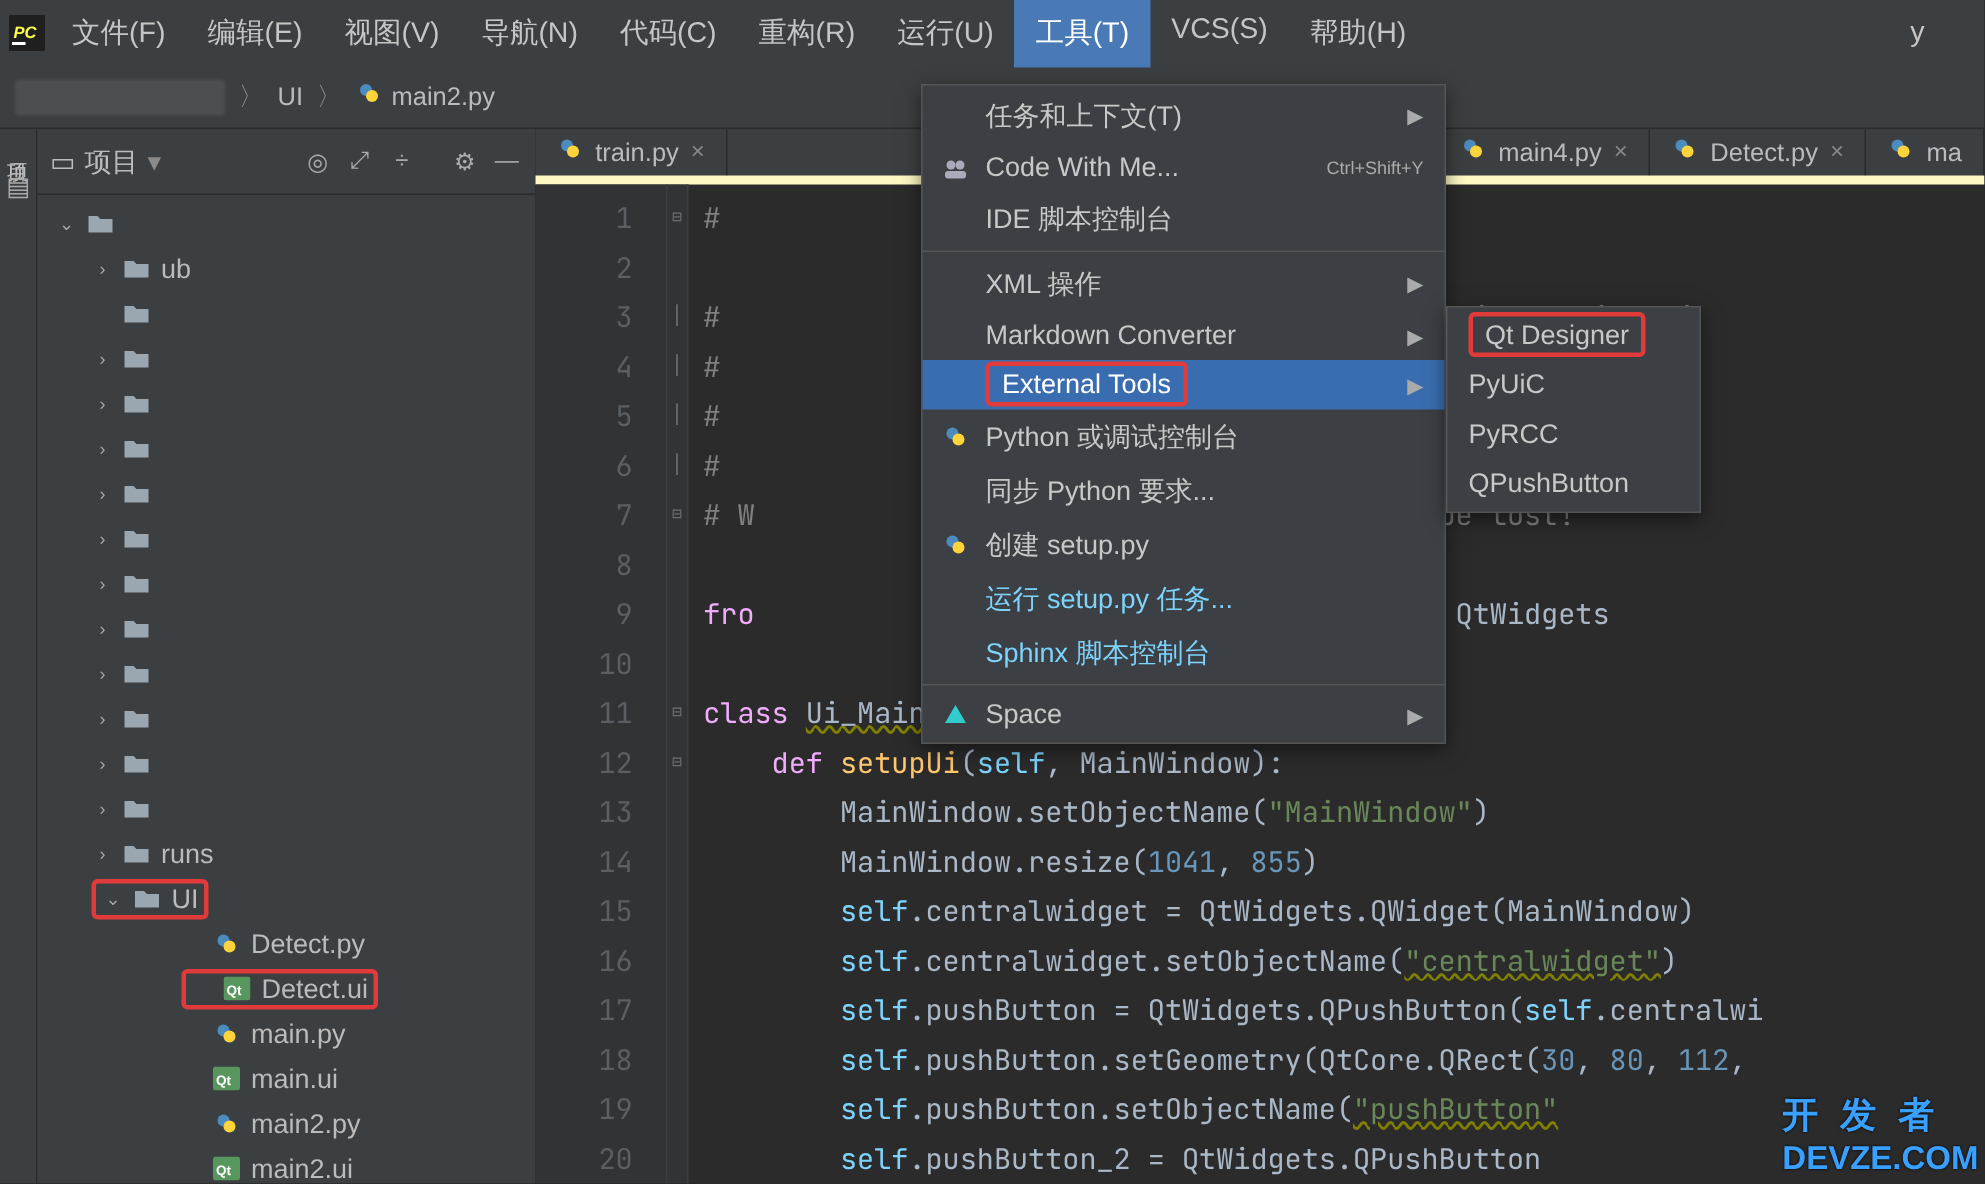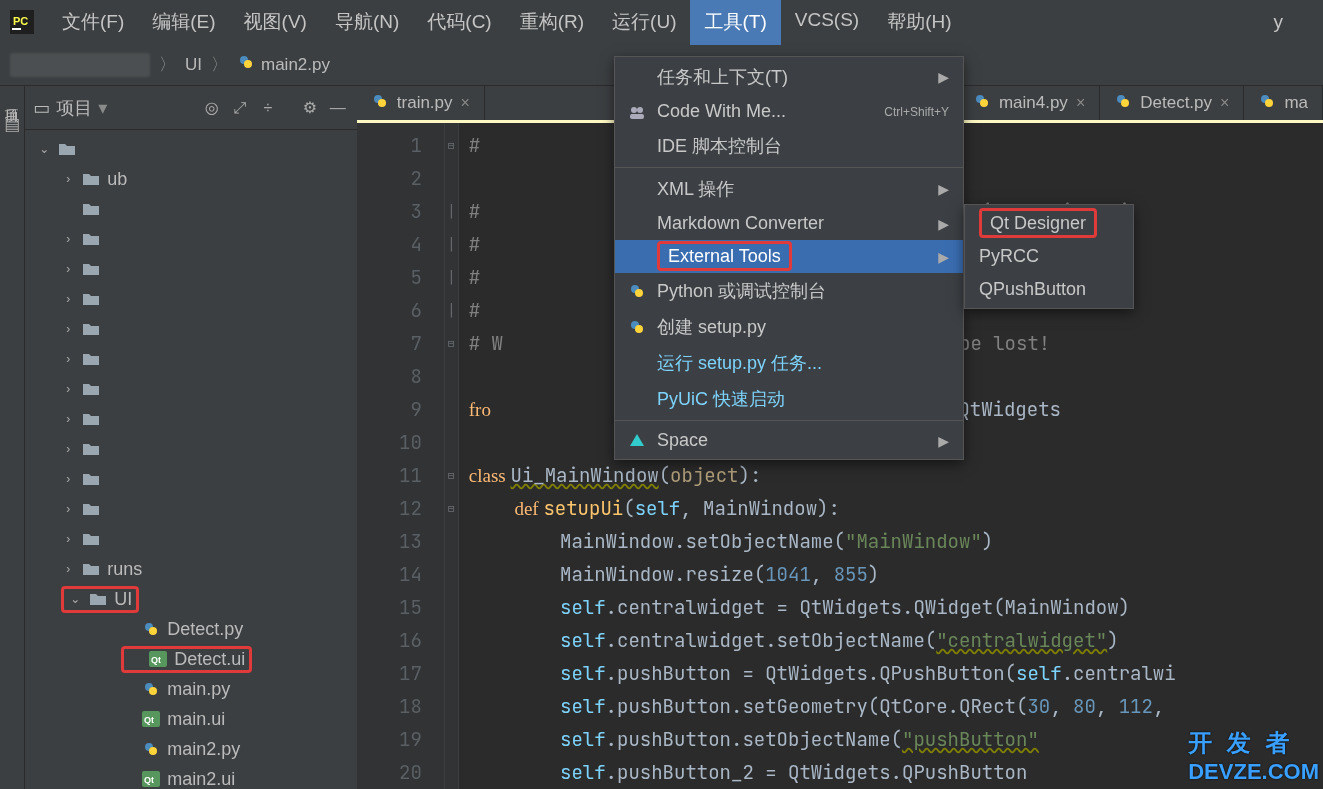--- a/index.html
+++ b/index.html
@@ -7,21 +7,21 @@
   width: 1323px; height: 789px;
   background: #2b2b2b;
   font-family: "Microsoft YaHei", "Segoe UI", sans-serif;
   font-size: 17px; color: #bbbbbb;
   overflow: hidden; position: relative;
 }
 .menubar {
   height: 44px; display: flex; align-items: center;
   background: #3c3f41; padding-left: 6px;
 }
-.app-icon { width: 28px; height: 28px; margin-right: 14px; display:flex; align-items:center; justify-content:flex-end;}
+.app-icon { width: 28px; height: 28px; display:flex; align-items:center; justify-content:flex-start;font-style:italic;}
 .menu-item {
   padding: 10px 14px; color: #c5c5c5; cursor: default;
   font-size: 19px;
 }
 .menu-item.active { background: #4a7ab5; color: #fff; }
 .titlebar-tail { flex:1; text-align:right; padding-right:40px; color:#c5c5c5; font-size:19px;}
 .crumbbar {
   height: 42px; display: flex; align-items: center;
   background: #3c3f41; padding-left: 10px; gap: 6px;
   border-bottom: 1px solid #2b2b2b;
@@ -49,34 +49,34 @@
 .tree-row {
   display:flex; align-items:center; height:30px; gap:6px;
   padding-left:12px; cursor:default;
 }
 .tree-row .exp { width:14px; text-align:center; color:#aaa; font-size:12px;}
 .tree-row .fic { width:20px; height:20px; display:flex; align-items:center; justify-content:center;}
 .ind-1{padding-left:36px;}
 .ind-3{padding-left:96px;}
 .red-box { border:3px solid #e03a3a; border-radius:4px; padding:0 4px;}
 .editor-area { flex:1; background:#2b2b2b; position:relative; display:flex; flex-direction:column;}
-.tabbar { height:44px; display:flex; align-items:center; background:#3c3f41; border-bottom:3px solid #fef9c3; overflow:hidden;}
+.tabbar { height:44px; display:flex; align-items:center; background:#3c3f41; border-bottom:6px solid #fef9c3; overflow:hidden;}
 .etab { display:flex; align-items:center; gap:8px; padding:0 14px; height:100%; border-right:1px solid #2b2b2b; font-size:17px; color:#bbb;}
 .etab .close { color:#888; font-size:16px;}
 .gutter-editor { flex:1; display:flex; font-family: "Consolas","JetBrains Mono",monospace; font-size:19px; line-height:33px;}
 .gutter {
   width:88px; text-align:right; color:#5a5f63; padding-right:22px;
   background:#313335; border-right:1px solid #3c3f41; padding-top:6px; position:relative;
 }
 .gutter div { height:33px; }
 .fold-col { width:14px; background:#313335; border-right:1px solid #3c3f41; padding-top:6px;}
 .fold-col div { height:33px; display:flex; align-items:center; justify-content:center; color:#6a6f73; font-size:11px;}
 .code { flex:1; padding-top:6px; padding-left:10px; white-space:pre; color:#a9b7c6;}
 .code div { height:33px; }
-.tok-kw { color:#fdba74;font-family:Liberation Serif, serif; }
+.tok-kw { color:#f0abfc; }
 .tok-def { color:#ffc66d; }
 .tok-str { color:#6a8759; }
 .tok-num { color:#6897bb; }
 .tok-com { color:#808080; }
 .tok-self { color:#7dd3fc; }
 .tok-call { color:#b09d79; }
 .tok-und { color:#a9b7c6; text-decoration:underline; text-decoration-style:wavy; text-decoration-color:#808000;}
 .tok-und2 { color:#6a8759; text-decoration:underline; text-decoration-style:wavy; text-decoration-color:#808000;}
 
 
@@ -509,52 +509,59 @@
     <div class="dd-item">
       <span class="di-ic">
         <svg width="18" height="18">
           <circle cx="7" cy="7" r="4" fill="#4b8bbe"></circle>
           <circle cx="11" cy="11" r="4" fill="#ffd43b"></circle>
         </svg>
       </span>
       <span class="di-lbl">Python 或调试控制台</span>
     </div>
     <div class="dd-item">
+      <span class="di-ic"></span>
+      <span class="di-lbl">同步 Python 要求...</span>
+    </div>
+    <div class="dd-item">
       <span class="di-ic">
         <svg width="18" height="18">
           <circle cx="7" cy="7" r="4" fill="#4b8bbe"></circle>
           <circle cx="11" cy="11" r="4" fill="#ffd43b"></circle>
         </svg>
       </span>
       <span class="di-lbl">创建 setup.py</span>
     </div>
     <div class="dd-item dis">
       <span class="di-ic"></span>
       <span class="di-lbl">运行 setup.py 任务...</span>
     </div>
     <div class="dd-item dis">
       <span class="di-ic"></span>
-      <span class="di-lbl">PyUiC 快速启动</span>
+      <span class="di-lbl">Sphinx 脚本控制台</span>
     </div>
     <div class="dd-sep"></div>
     <div class="dd-item">
       <span class="di-ic">
         <svg width="18" height="18">
           <polygon points="9,2 16,14 2,14" fill="#3cc"></polygon>
         </svg>
       </span>
       <span class="di-lbl">Space</span>
       <span class="di-sub">▶</span>
     </div>
   </div>
 <div class="submenu" id="submenu">
     <div class="dd-item">
       <span class="di-lbl"><span class="red-box" style="padding: 2px 8px;">Qt Designer</span></span>
     </div>
     <div class="dd-item">
+      <span class="di-lbl">PyUiC</span>
+    </div>
+    <div class="dd-item">
       <span class="di-lbl">PyRCC</span>
     </div>
     <div class="dd-item">
       <span class="di-lbl">QPushButton</span>
     </div>
   </div>
 
 <div class="watermark">
   <div class="l1">开 发 者</div>
   <div class="l2">DEVZE.COM</div>

